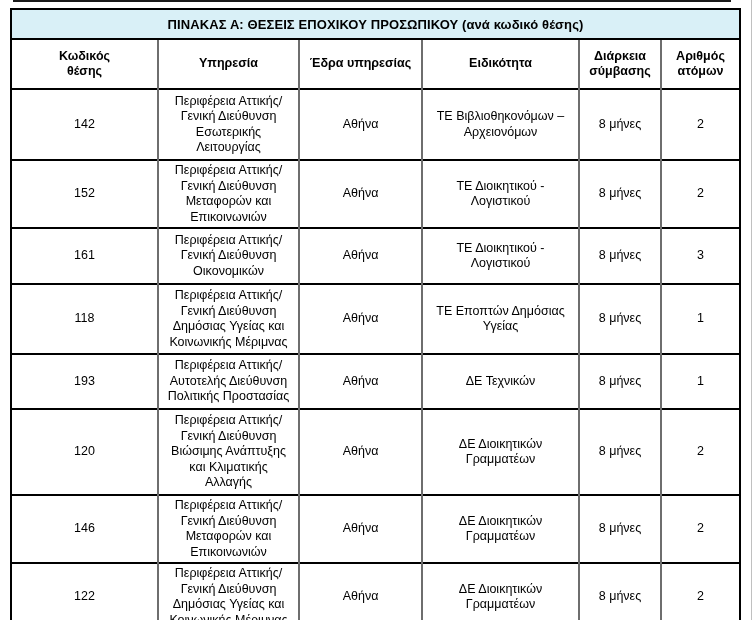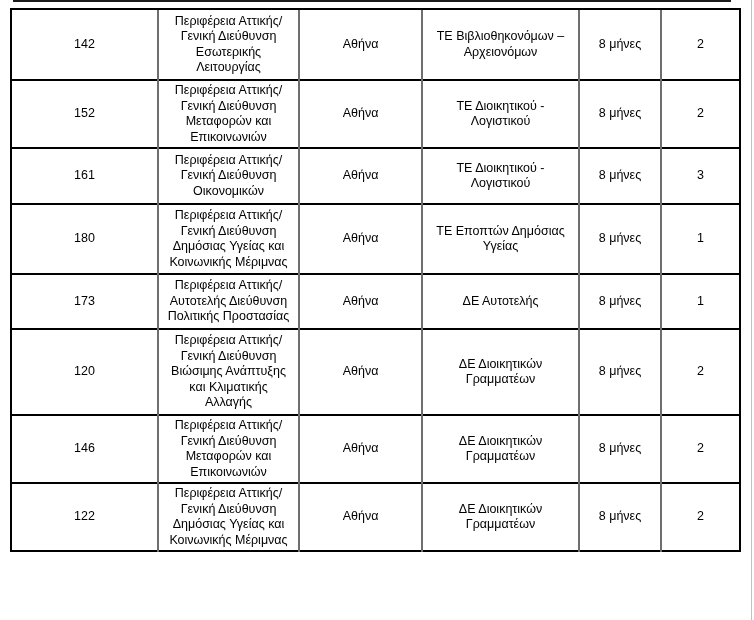--- a/index.html
+++ b/index.html
@@ -97,20 +97,34 @@
   <table class="positions">
     <colgroup>
       <col style="width:147px">
       <col style="width:141px">
       <col style="width:123px">
       <col style="width:157px">
       <col style="width:82px">
       <col style="width:79px">
     </colgroup>
     <thead>
+      <tr class="title-row">
+        <th colspan="6">ΠΙΝΑΚΑΣ Α: ΘΕΣΕΙΣ ΕΠΟΧΙΚΟΥ ΠΡΟΣΩΠΙΚΟΥ (ανά κωδικό θέσης)</th>
+      </tr>
+      <tr class="header-row">
+        <th>Κωδικός
+θέσης</th>
+        <th>Υπηρεσία</th>
+        <th>Έδρα υπηρεσίας</th>
+        <th>Ειδικότητα</th>
+        <th>Διάρκεια
+σύμβασης</th>
+        <th>Αριθμός
+ατόμων</th>
+      </tr>
     </thead>
     <tbody>
       <tr class="r0">
         <td>142</td>
         <td>Περιφέρεια Αττικής/
 Γενική Διεύθυνση
 Εσωτερικής
 Λειτουργίας</td>
         <td>Αθήνα</td>
         <td>ΤΕ Βιβλιοθηκονόμων –
@@ -135,38 +149,38 @@
         <td>Περιφέρεια Αττικής/
 Γενική Διεύθυνση
 Οικονομικών</td>
         <td>Αθήνα</td>
         <td>ΤΕ Διοικητικού -
 Λογιστικού</td>
         <td>8 μήνες</td>
         <td>3</td>
       </tr>
       <tr class="r3">
-        <td>180</td>
+        <td>118</td>
         <td>Περιφέρεια Αττικής/
 Γενική Διεύθυνση
 Δημόσιας Υγείας και
 Κοινωνικής Μέριμνας</td>
         <td>Αθήνα</td>
         <td>ΤΕ Εποπτών Δημόσιας
 Υγείας</td>
         <td>8 μήνες</td>
         <td>1</td>
       </tr>
       <tr class="r4">
-        <td>173</td>
+        <td>193</td>
         <td>Περιφέρεια Αττικής/
 Αυτοτελής Διεύθυνση
 Πολιτικής Προστασίας</td>
         <td>Αθήνα</td>
-        <td>ΔΕ Αυτοτελής</td>
+        <td>ΔΕ Τεχνικών</td>
         <td>8 μήνες</td>
         <td>1</td>
       </tr>
       <tr class="r5">
         <td>120</td>
         <td>Περιφέρεια Αττικής/
 Γενική Διεύθυνση
 Βιώσιμης Ανάπτυξης
 και Κλιματικής
 Αλλαγής</td>

